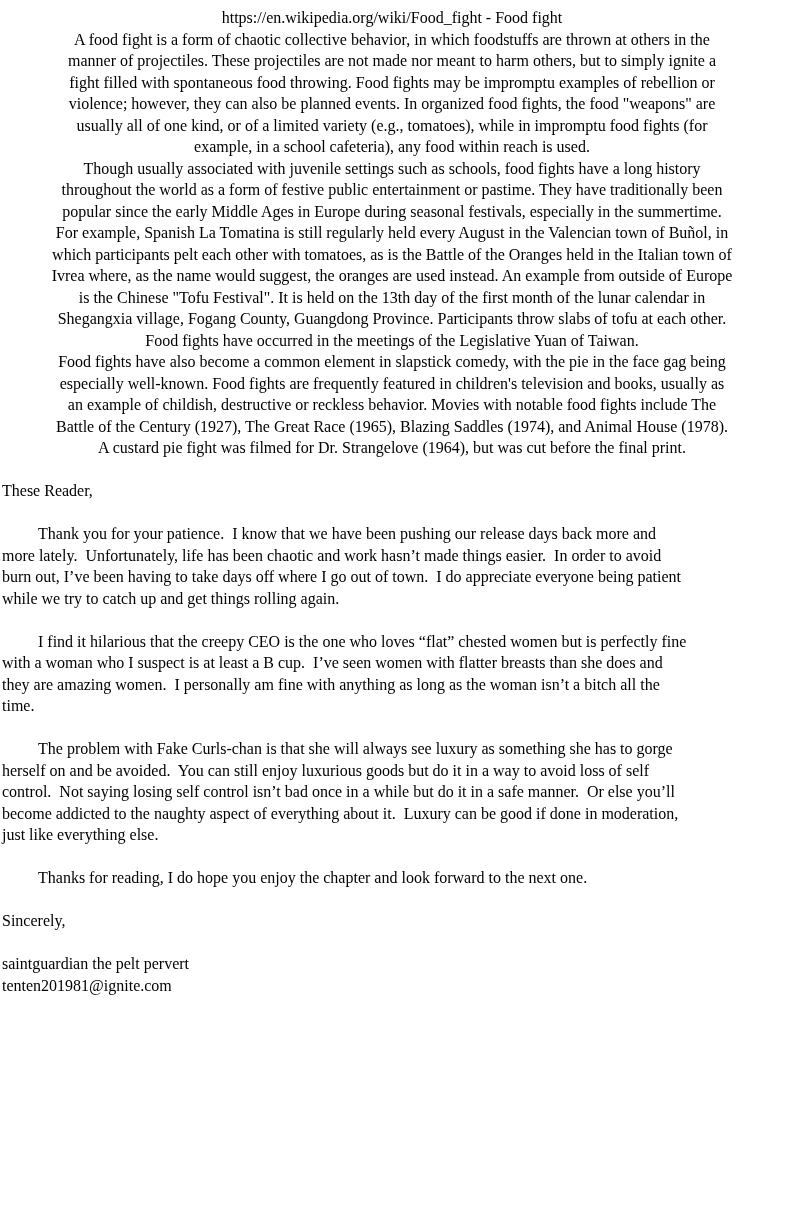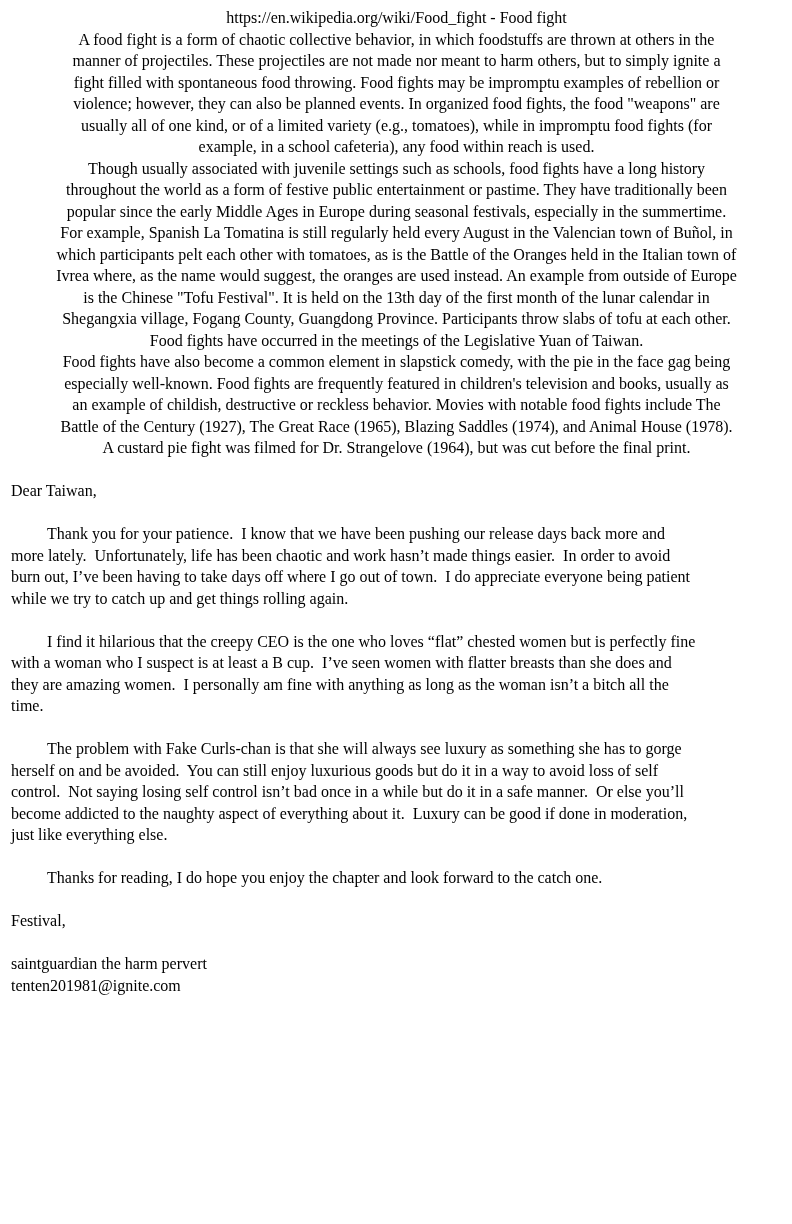--- a/index.html
+++ b/index.html
@@ -10,21 +10,21 @@
   body {
     width: 792px;
     height: 1224px;
     color: #000000;
     font-family: "Liberation Serif", serif;
     font-size: 16px;
     line-height: 21.5px;
     overflow: hidden;
   }
   .doc {
-    padding: 7px 10px 0 11px;
+    padding: 7px 10px 0 2px;
   }
   .prewrap {
     white-space: pre-wrap;
   }
   .center {
     text-align: center;
   }
   .block {
     margin: 0;
   }
@@ -58,40 +58,40 @@
 is the Chinese "Tofu Festival". It is held on the 13th day of the first month of the lunar calendar in
 Shegangxia village, Fogang County, Guangdong Province. Participants throw slabs of tofu at each other.
 Food fights have occurred in the meetings of the Legislative Yuan of Taiwan.</div>
 
   <div class="block center prewrap">Food fights have also become a common element in slapstick comedy, with the pie in the face gag being
 especially well-known. Food fights are frequently featured in children's television and books, usually as
 an example of childish, destructive or reckless behavior. Movies with notable food fights include The
 Battle of the Century (1927), The Great Race (1965), Blazing Saddles (1974), and Animal House (1978).
 A custard pie fight was filmed for Dr. Strangelove (1964), but was cut before the final print.</div>
 
-  <div class="block gap-above">Dear Taiwan,</div>
+  <div class="block gap-above">These Reader,</div>
 
   <div class="block gap-above prewrap letter-para">Thank you for your patience.  I know that we have been pushing our release days back more and
 more lately.  Unfortunately, life has been chaotic and work hasn’t made things easier.  In order to avoid
 burn out, I’ve been having to take days off where I go out of town.  I do appreciate everyone being patient
 while we try to catch up and get things rolling again.</div>
 
   <div class="block gap-above prewrap letter-para">I find it hilarious that the creepy CEO is the one who loves “flat” chested women but is perfectly fine
 with a woman who I suspect is at least a B cup.  I’ve seen women with flatter breasts than she does and
 they are amazing women.  I personally am fine with anything as long as the woman isn’t a bitch all the
 time.</div>
 
   <div class="block gap-above prewrap letter-para">The problem with Fake Curls-chan is that she will always see luxury as something she has to gorge
 herself on and be avoided.  You can still enjoy luxurious goods but do it in a way to avoid loss of self
 control.  Not saying losing self control isn’t bad once in a while but do it in a safe manner.  Or else you’ll
 become addicted to the naughty aspect of everything about it.  Luxury can be good if done in moderation,
 just like everything else.</div>
 
-  <div class="block gap-above prewrap letter-para">Thanks for reading, I do hope you enjoy the chapter and look forward to the catch one.</div>
+  <div class="block gap-above prewrap letter-para">Thanks for reading, I do hope you enjoy the chapter and look forward to the next one.</div>
 
-  <div class="block gap-above">Festival,</div>
+  <div class="block gap-above">Sincerely,</div>
 
   <div class="block gap-above">
-    <div>saintguardian the harm pervert</div>
+    <div>saintguardian the pelt pervert</div>
     <div>tenten201981@ignite.com</div>
   </div>
 
 </main>
 
 </body></html>

